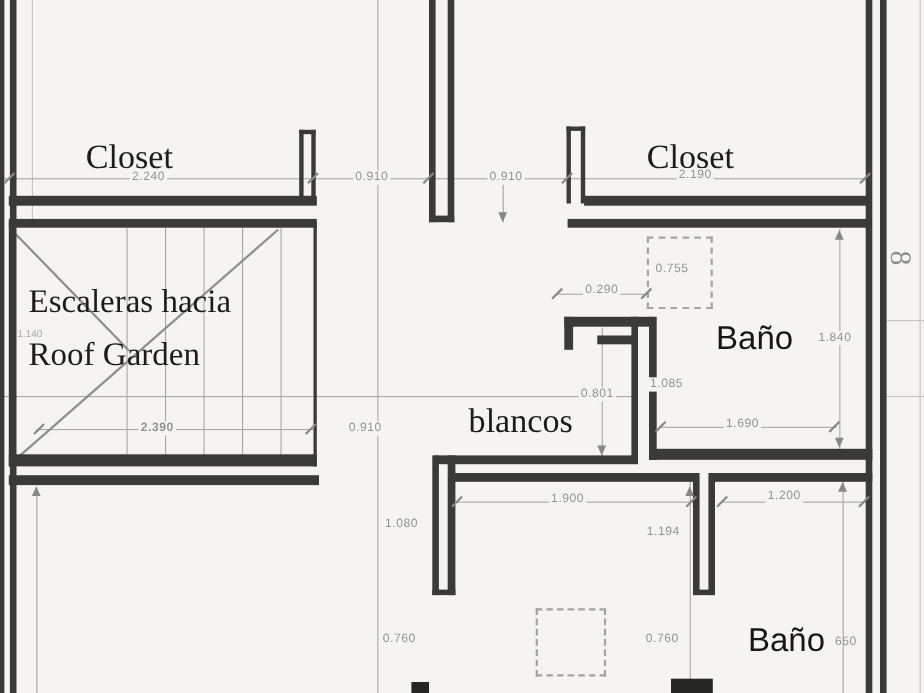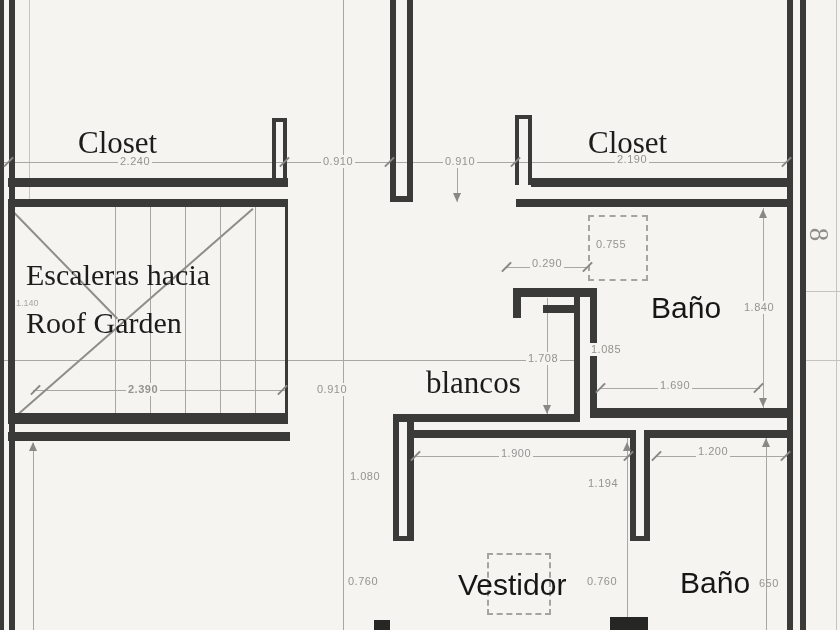--- a/index.html
+++ b/index.html
@@ -130,31 +130,30 @@
   <div class="arrow-up" style="left:623px;top:442px;"></div>
   <div class="arrow-up" style="left:762px;top:438px;"></div>
   <div class="arrow-down" style="left:543px;top:405px;"></div>
 
   <div class="room-serif" style="left:78px;top:126px;">Closet</div>
   <div class="room-serif" style="left:588px;top:126px;">Closet</div>
   <div class="room-serif" style="left:26px;top:258px;font-size:30px;">Escaleras hacia</div>
   <div class="room-serif" style="left:26px;top:306px;font-size:30px;">Roof Garden</div>
   <div class="room-serif" style="left:426px;top:366px;">blancos</div>
   <div class="room-sans" style="left:651px;top:291px;">Baño</div>
-  <div class="room-sans" style="left:458px;top:568px;">Vestidor</div>
   <div class="room-sans" style="left:680px;top:566px;">Baño</div>
 
   <div class="dim" style="left:118px;top:155px;">2.240</div>
   <div class="dim" style="left:321px;top:155px;">0.910</div>
   <div class="dim" style="left:443px;top:155px;">0.910</div>
   <div class="dim" style="left:615px;top:153px;">2.190</div>
   <div class="dim tiny" style="left:14px;top:297px;background:transparent;color:#aaa8a4;text-align:right;">1.140</div>
   <div class="dim" style="left:126px;top:383px;font-weight:bold;">2.390</div>
   <div class="dim" style="left:315px;top:383px;">0.910</div>
-  <div class="dim" style="left:526px;top:352px;">1.708</div>
+  <div class="dim" style="left:526px;top:352px;">0.801</div>
   <div class="dim" style="left:589px;top:343px;">1.085</div>
   <div class="dim" style="left:594px;top:238px;">0.755</div>
   <div class="dim" style="left:530px;top:257px;">0.290</div>
   <div class="dim" style="left:742px;top:301px;">1.840</div>
   <div class="dim" style="left:658px;top:379px;">1.690</div>
   <div class="dim" style="left:348px;top:470px;">1.080</div>
   <div class="dim" style="left:499px;top:447px;">1.900</div>
   <div class="dim" style="left:696px;top:445px;">1.200</div>
   <div class="dim" style="left:586px;top:477px;">1.194</div>
   <div class="dim" style="left:346px;top:575px;">0.760</div>

